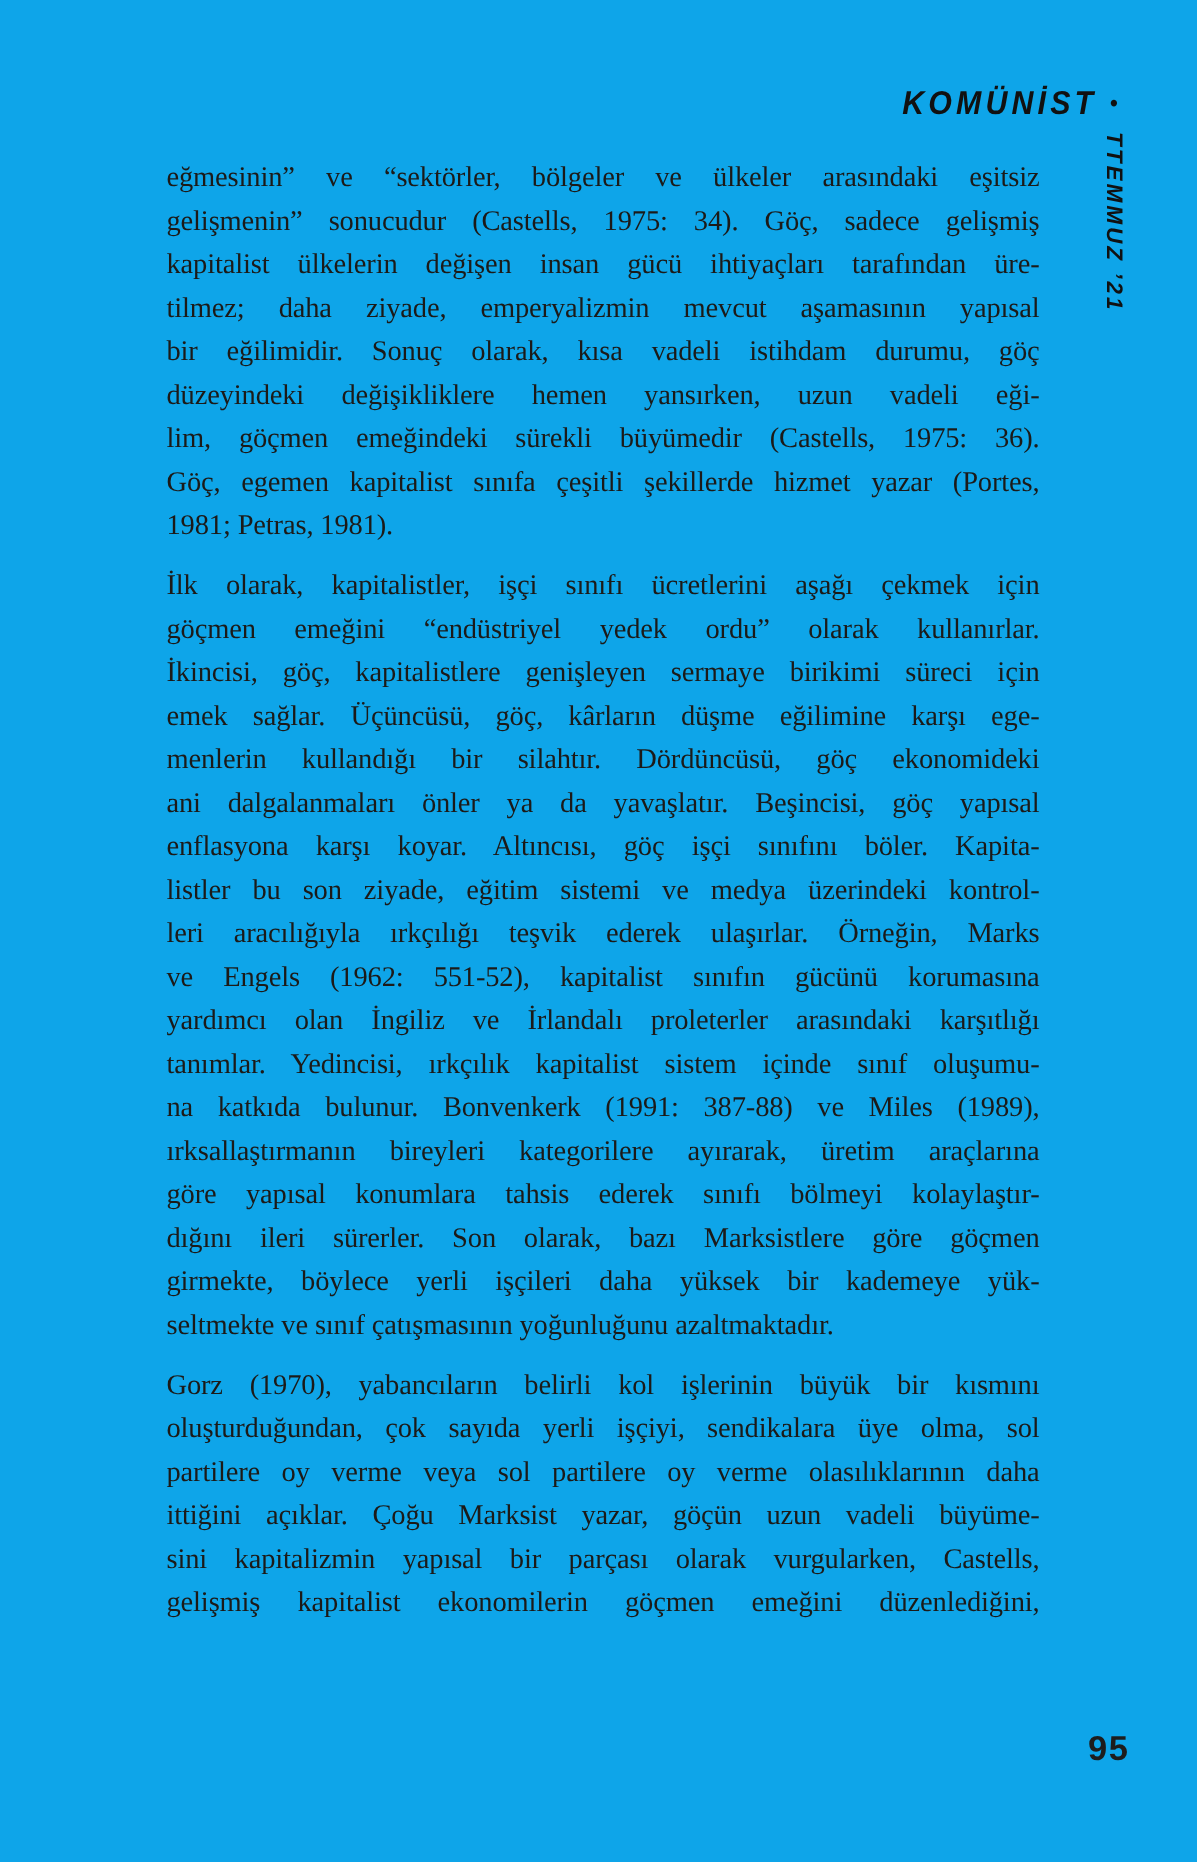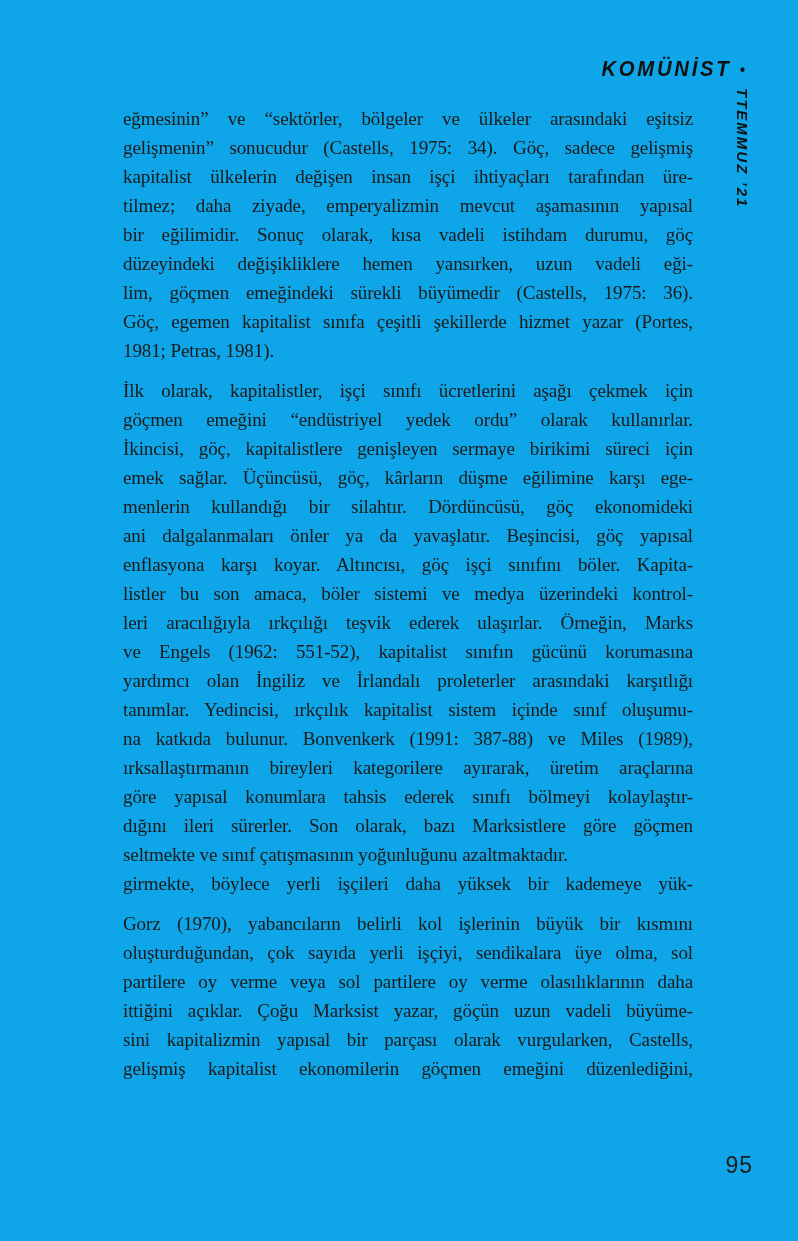--- a/index.html
+++ b/index.html
@@ -62,89 +62,89 @@
 
   
   .body-text {
     position: absolute;
     left: 107px;
     top: 104px;
     width: 586px;
     color: #1c1a18;
   }
   .para {
-    margin: 0 0 11px 16px;
+    margin: 0 0 11px 4px;
   }
   .line {
     font-size: 19px;
     line-height: 29px;
     text-align: justify;
     text-align-last: justify;
     letter-spacing: -0.1px;
   }
   .line.flush {
     text-align: center;
     text-align-last: left;
   }
 
   
   .page-number {
     position: absolute;
     top: 1152px;
     right: 45px;
     font-family: "Liberation Sans", sans-serif;
     font-size: 23px;
-    font-weight: 400;
+    font-weight: 700;
     letter-spacing: 1px;
     color: #1d1d1d;
   }
 </style>
 </head>
 <body>
 
 <div class="page">
 
   <div class="journal-header">
     <span>KOMÜNİST</span>
     <span class="bullet">•</span>
   </div>
 
   <div class="issue-vertical">TTEMMUZ ’21</div>
 
   <div class="body-text">
       <div class="para">
         <div class="line">eğmesinin” ve “sektörler, bölgeler ve ülkeler arasındaki eşitsiz</div>
         <div class="line">gelişmenin” sonucudur (Castells, 1975: 34). Göç, sadece gelişmiş</div>
-        <div class="line">kapitalist ülkelerin değişen insan işçi ihtiyaçları tarafından üre-</div>
+        <div class="line">kapitalist ülkelerin değişen insan gücü ihtiyaçları tarafından üre-</div>
         <div class="line">tilmez; daha ziyade, emperyalizmin mevcut aşamasının yapısal</div>
         <div class="line">bir eğilimidir. Sonuç olarak, kısa vadeli istihdam durumu, göç</div>
         <div class="line">düzeyindeki değişikliklere hemen yansırken, uzun vadeli eği-</div>
         <div class="line">lim, göçmen emeğindeki sürekli büyümedir (Castells, 1975: 36).</div>
         <div class="line">Göç, egemen kapitalist sınıfa çeşitli şekillerde hizmet yazar (Portes,</div>
         <div class="line flush">1981; Petras, 1981).</div>
       </div>
       <div class="para">
         <div class="line">İlk olarak, kapitalistler, işçi sınıfı ücretlerini aşağı çekmek için</div>
         <div class="line">göçmen emeğini “endüstriyel yedek ordu” olarak kullanırlar.</div>
         <div class="line">İkincisi, göç, kapitalistlere genişleyen sermaye birikimi süreci için</div>
         <div class="line">emek sağlar. Üçüncüsü, göç, kârların düşme eğilimine karşı ege-</div>
         <div class="line">menlerin kullandığı bir silahtır. Dördüncüsü, göç ekonomideki</div>
         <div class="line">ani dalgalanmaları önler ya da yavaşlatır. Beşincisi, göç yapısal</div>
         <div class="line">enflasyona karşı koyar. Altıncısı, göç işçi sınıfını böler. Kapita-</div>
-        <div class="line">listler bu son amaca, böler sistemi ve medya üzerindeki kontrol-</div>
+        <div class="line">listler bu son ziyade, eğitim sistemi ve medya üzerindeki kontrol-</div>
         <div class="line">leri aracılığıyla ırkçılığı teşvik ederek ulaşırlar. Örneğin, Marks</div>
         <div class="line">ve Engels (1962: 551-52), kapitalist sınıfın gücünü korumasına</div>
         <div class="line">yardımcı olan İngiliz ve İrlandalı proleterler arasındaki karşıtlığı</div>
         <div class="line">tanımlar. Yedincisi, ırkçılık kapitalist sistem içinde sınıf oluşumu-</div>
         <div class="line">na katkıda bulunur. Bonvenkerk (1991: 387-88) ve Miles (1989),</div>
         <div class="line">ırksallaştırmanın bireyleri kategorilere ayırarak, üretim araçlarına</div>
         <div class="line">göre yapısal konumlara tahsis ederek sınıfı bölmeyi kolaylaştır-</div>
         <div class="line">dığını ileri sürerler. Son olarak, bazı Marksistlere göre göçmen</div>
+        <div class="line">girmekte, böylece yerli işçileri daha yüksek bir kademeye yük-</div>
         <div class="line flush">seltmekte ve sınıf çatışmasının yoğunluğunu azaltmaktadır.</div>
-        <div class="line">girmekte, böylece yerli işçileri daha yüksek bir kademeye yük-</div>
       </div>
       <div class="para">
         <div class="line">Gorz (1970), yabancıların belirli kol işlerinin büyük bir kısmını</div>
         <div class="line">oluşturduğundan, çok sayıda yerli işçiyi, sendikalara üye olma, sol</div>
         <div class="line">partilere oy verme veya sol partilere oy verme olasılıklarının daha</div>
         <div class="line">ittiğini açıklar. Çoğu Marksist yazar, göçün uzun vadeli büyüme-</div>
         <div class="line">sini kapitalizmin yapısal bir parçası olarak vurgularken, Castells,</div>
         <div class="line">gelişmiş kapitalist ekonomilerin göçmen emeğini düzenlediğini,</div>
       </div>
     </div>

